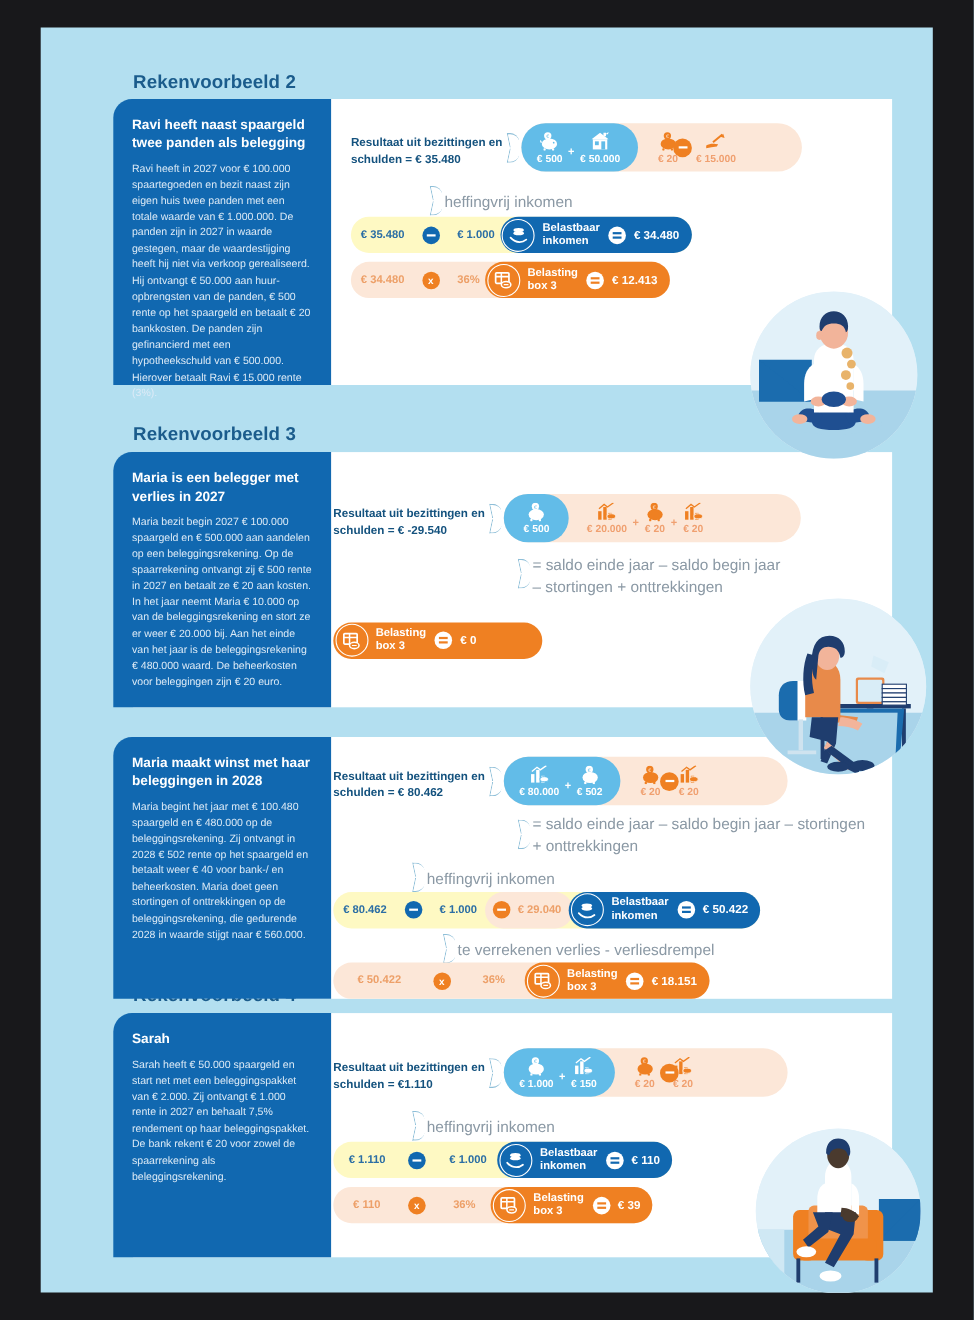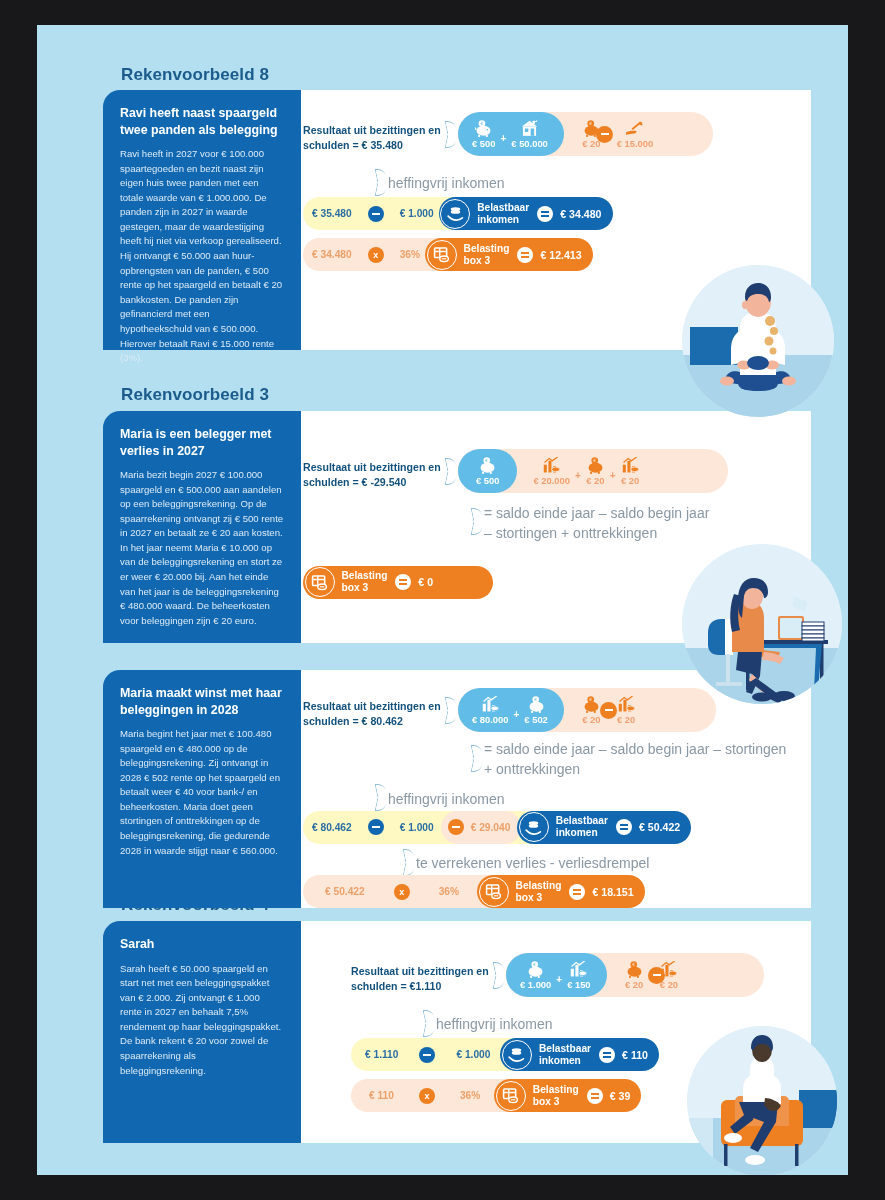--- a/index.html
+++ b/index.html
@@ -163,23 +163,23 @@
     position: absolute; border-radius: 50%; overflow: hidden;
     background: #e2f1f9; z-index: 5;
   }
   .illus svg { display: block; }
 </style>
 </head>
 <body>
 
 <div id="page">
 
-  <div class="section-title" style="position:absolute;left:0;top:40px;">Rekenvoorbeeld 8</div>
-
-  <div class="card" style="position:absolute;left:0;top:65px;width:811px;height:260px;">
+  <div class="section-title" style="position:absolute;left:0;top:40px;">Rekenvoorbeeld 2</div>
+
+  <div class="card" style="position:absolute;left:0;top:65px;width:811px;height:260px;gap:16px;">
     <div class="card-white"></div>
     <div class="sidebar sq-top">
       <h3>Ravi heeft naast spaargeld twee panden als belegging</h3>
       <p>Ravi heeft in 2027 voor € 100.000 spaartegoeden en bezit naast zijn eigen huis twee panden met een totale waarde van € 1.000.000. De panden zijn in 2027 in waarde gestegen, maar de waardestijging heeft hij niet via verkoop gerealiseerd. Hij ontvangt € 50.000 aan huur-opbrengsten van de panden, € 500 rente op het spaargeld en betaalt € 20 bankkosten. De panden zijn gefinancierd met een hypotheekschuld van € 500.000. Hierover betaalt Ravi € 15.000 rente (3%).</p>
     </div>
     <div class="content">
 
       <div class="resultrow">
         <div class="result-label">Resultaat uit bezittingen en schulden  =  € 35.480</div>
         <div class="brace"></div>
@@ -590,21 +590,21 @@
               <span class="eqbar"></span>
             </span>
           <span class="total">€ 18.151</span>
         </div>
       </div>
     </div>
   </div>
 
   <div class="section-title" style="position:absolute;left:0;top:870px;">Rekenvoorbeeld 4</div>
 
-  <div class="card" style="position:absolute;left:0;top:896px;width:811px;height:222px;gap:48px;">
+  <div class="card" style="position:absolute;left:0;top:896px;width:811px;height:222px;">
     <div class="card-white"></div>
     <div class="sidebar sq-top">
       <h3>Sarah</h3>
       <p>Sarah heeft € 50.000 spaargeld en start net met een beleggingspakket van € 2.000. Zij ontvangt € 1.000 rente in 2027 en behaalt 7,5% rendement op haar beleggingspakket. De bank rekent € 20 voor zowel de spaarrekening als beleggingsrekening.</p>
     </div>
     <div class="content" style="padding-top:32px;">
 
       <div class="resultrow">
         <div class="result-label">Resultaat uit bezittingen en schulden  =  €1.110</div>
         <div class="brace"></div>

